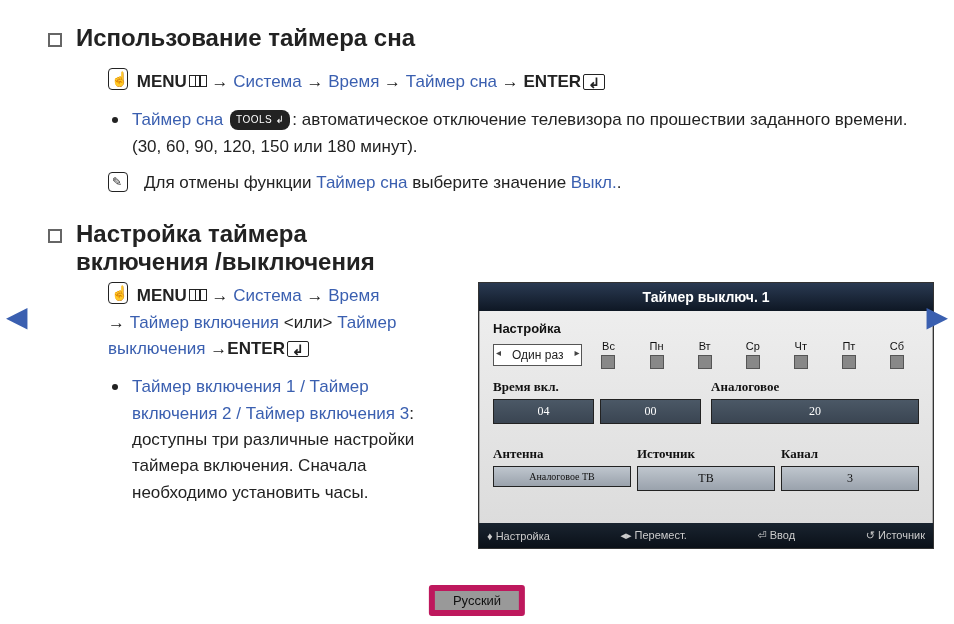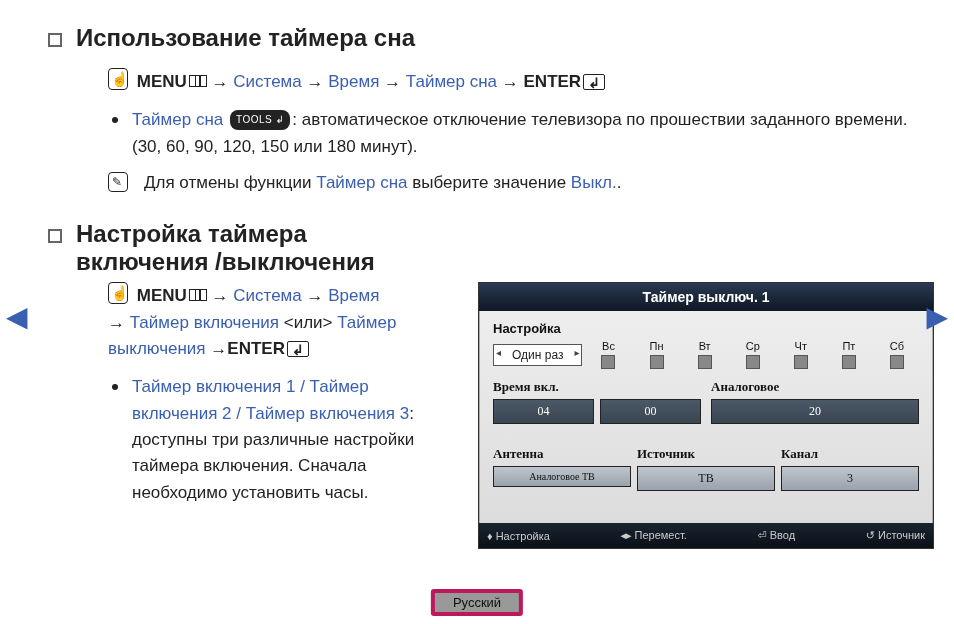--- a/index.html
+++ b/index.html
@@ -213,21 +213,21 @@
   }
   .nav-left { left: 6px; }
   .nav-right { right: 6px; }
 
   .lang-badge {
     position: absolute;
     bottom: 8px;
     left: 50%;
     transform: translateX(-50%);
     background: #999;
-    border: 4px solid #be185d;
+    border: 6px solid #be185d;
     border-radius: 3px;
     color: #111;
     font-size: 13px;
     padding: 2px 18px;
   }
 
   h2.section2 { font-size: 24px; font-weight:600; margin: 24px 0 6px 0;}
   .nowrap { white-space: nowrap; text-align: center; }
 </style>
 </head>

